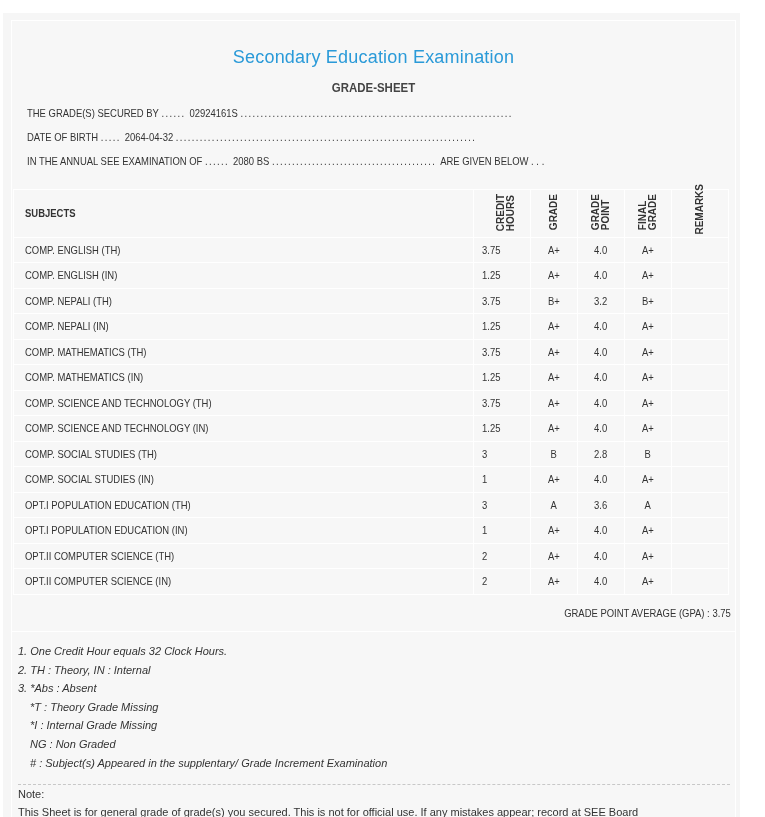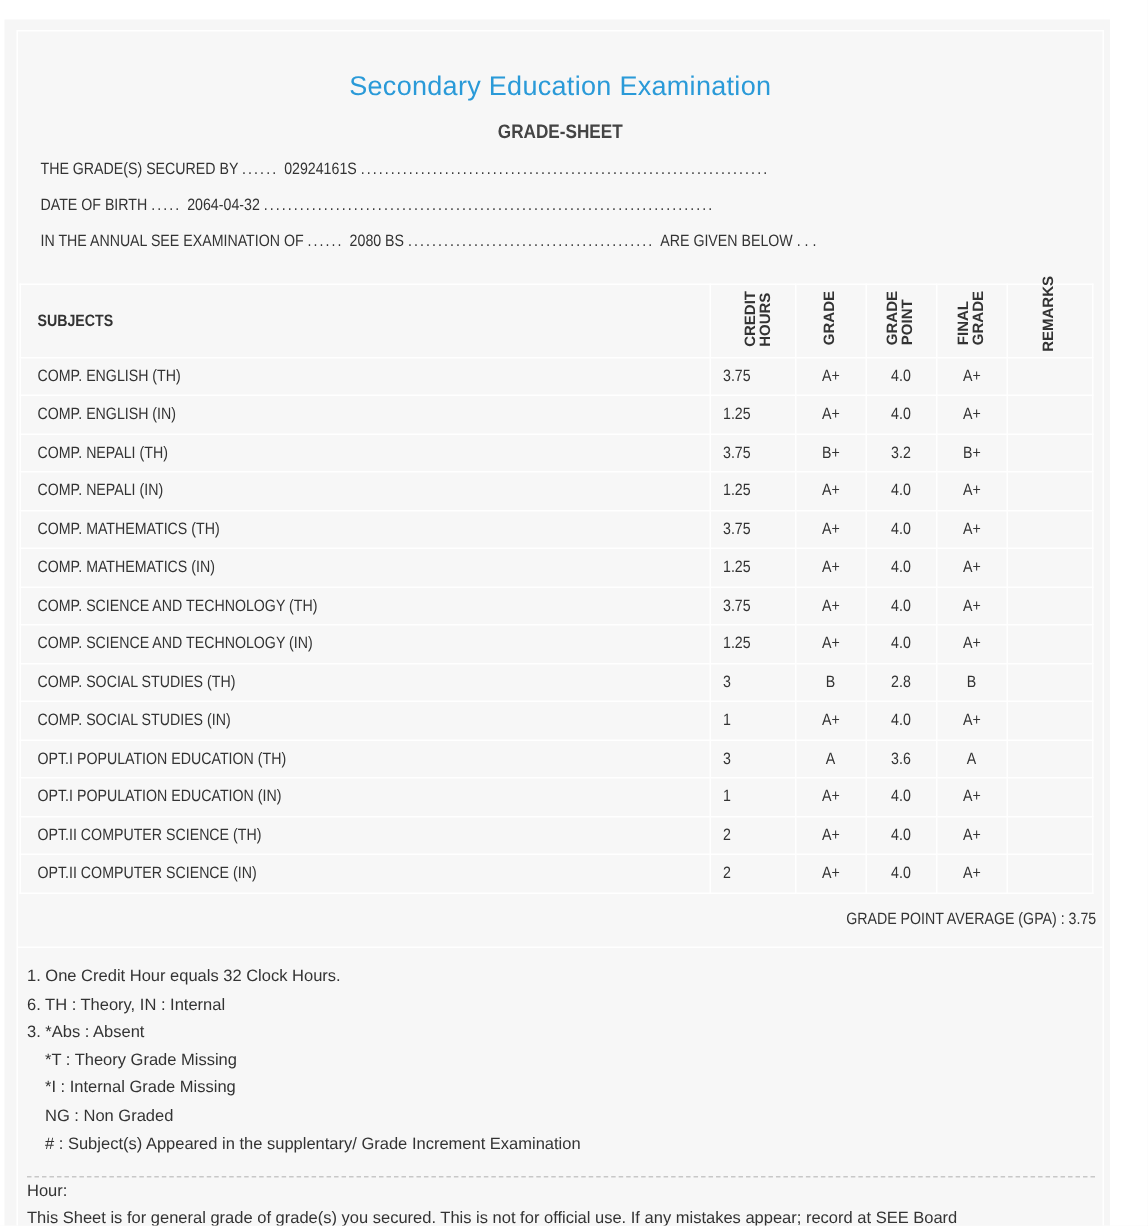--- a/index.html
+++ b/index.html
@@ -19,21 +19,21 @@
   .c-grade { width:48px; text-align:center; }
   .c-gp { width:47px; text-align:center; }
   .c-final { width:48px; text-align:center; }
   .c-rem { width:58px; }
   .narrow { display:inline-block; transform:scaleX(0.86); transform-origin:left center; white-space:nowrap; }
   .narrowc { display:inline-block; transform:scaleX(0.86); white-space:nowrap; }
   .vert { writing-mode:vertical-rl; transform:rotate(180deg); font-size:10px; font-weight:bold; line-height:10px; display:inline-block; white-space:pre; text-align:left; }
   .th-rot { text-align:center !important; vertical-align:middle; }
   .gpa { position:absolute; right:4px; top:586px; font-size:11px; color:#333; }
   .sep-line { position:absolute; left:0; top:610px; width:723px; height:1px; background:#ffffff; }
-  .notes { position:absolute; left:6px; top:621px; font-size:11px; color:#333; }
+  .notes { position:absolute; left:6px; top:621px; font-size:11px; color:#333;font-style:italic; }
   .notes div { height:18.6px; line-height:18px; white-space:nowrap; }
   .notes .ind { padding-left:12px; }
   .dash { position:absolute; left:6px; top:763px; width:712px; border-top:1px dashed #c8c8c8; }
   .note-h { position:absolute; left:6px; top:767px; font-size:11px; }
   .note-t { position:absolute; left:6px; top:785px; font-size:11px; white-space:nowrap; }
 </style>
 </head>
 <body>
 
 <div class="outer">
@@ -194,25 +194,25 @@
     <div class="gpa">
       <span class="narrowc" style="transform-origin:right center;">
         <span>GRADE POINT AVERAGE (GPA) :</span>
         <span>3.75</span>
       </span>
     </div>
     <div class="sep-line"></div>
 
     <div class="notes">
       <div>1. One Credit Hour equals 32 Clock Hours.</div>
-      <div>6. TH : Theory, IN : Internal</div>
+      <div>2. TH : Theory, IN : Internal</div>
       <div>3. *Abs : Absent</div>
       <div class="ind">*T : Theory Grade Missing</div>
       <div class="ind">*I : Internal Grade Missing</div>
       <div class="ind">NG : Non Graded</div>
       <div class="ind"># : Subject(s) Appeared in the supplentary/ Grade Increment Examination</div>
     </div>
 
     <div class="dash"></div>
-    <div class="note-h">Hour:</div>
+    <div class="note-h">Note:</div>
     <div class="note-t">This Sheet is for general grade of grade(s) you secured. This is not for official use. If any mistakes appear; record at SEE Board</div>
   </div>
 </div>
 
 </body></html>

